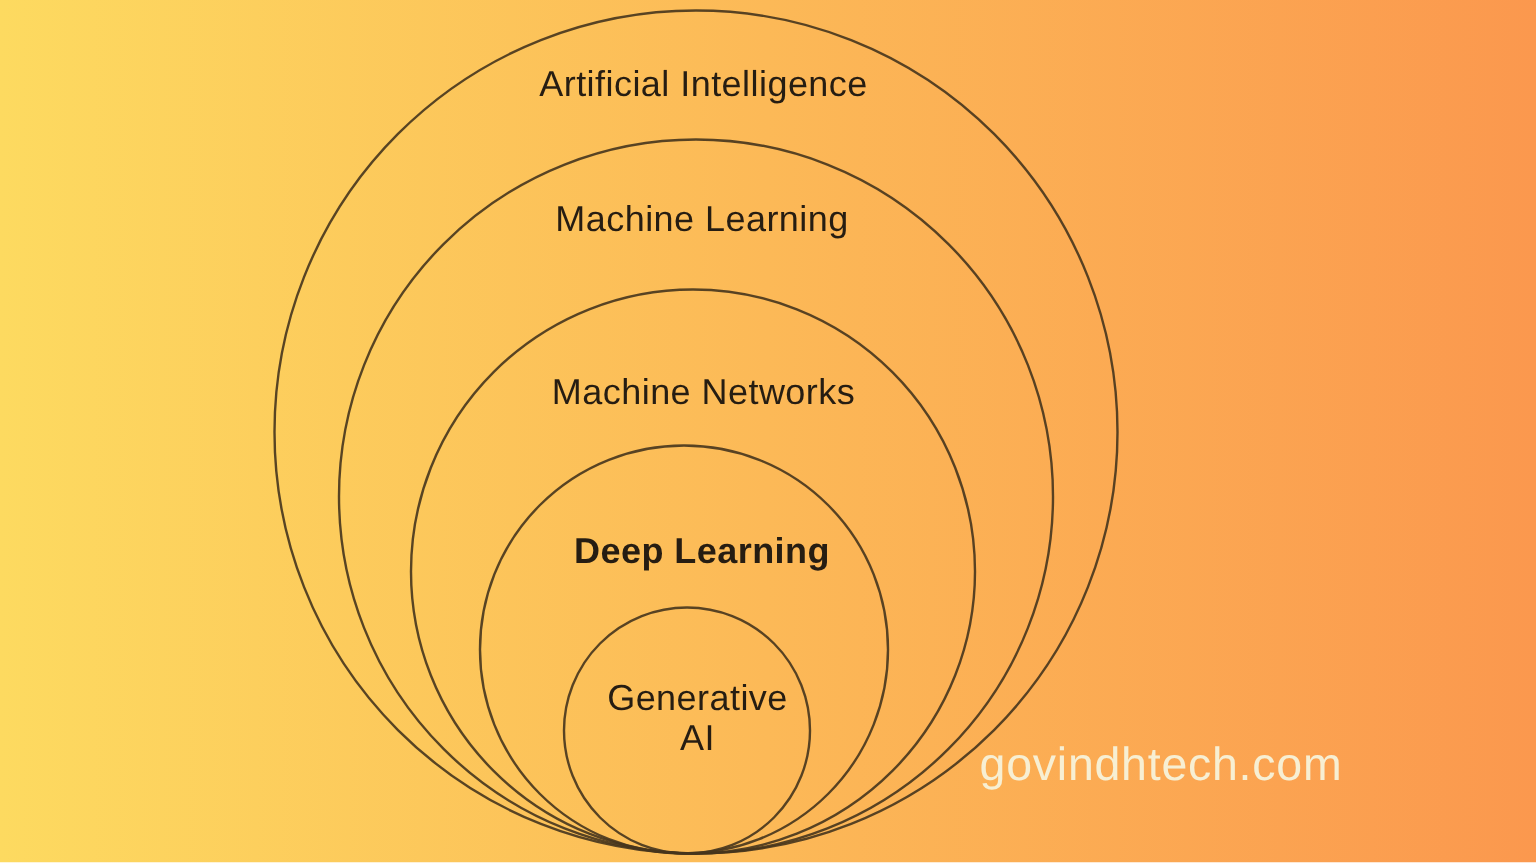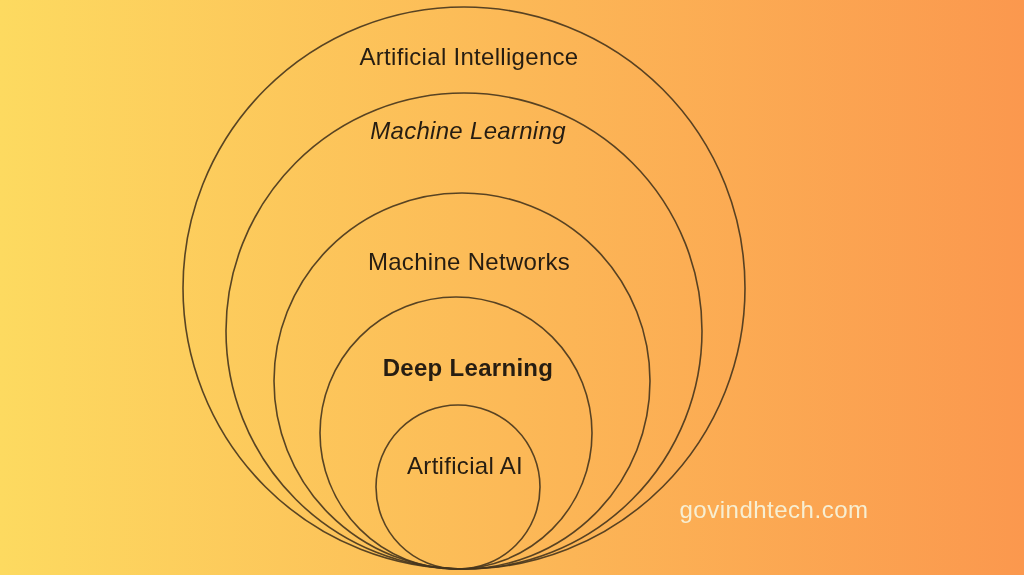--- a/index.html
+++ b/index.html
@@ -45,21 +45,21 @@
     user-select: none;
   }
   .layer-label.wrap {
     white-space: normal;
     width: 140px;
   }
   .watermark {
     position: absolute;
     transform: translateX(-50%);
     color: var(--watermark);
-    font-size: 24px;
+    font-size: 31px;
     line-height: 32px;
     letter-spacing: 0.5px;
     white-space: nowrap;
     user-select: none;
   }
 </style>
 </head>
 <body>
 
 <div class="canvas">
@@ -67,23 +67,23 @@
   <svg class="rings" viewBox="0 0 1024 575" aria-hidden="true">
     <circle cx="464" cy="288" r="281"></circle>
     <circle cx="464" cy="331" r="238"></circle>
     <circle cx="462" cy="381" r="188"></circle>
     <circle cx="456" cy="433" r="136"></circle>
     <circle cx="458" cy="487" r="82"></circle>
   </svg>
 
   <div class="layer-label" style="left:469px; top:43px;">Artificial Intelligence</div>
 
-  <div class="layer-label" style="left:468px; top:117px;font-style:italic;">Machine Learning</div>
+  <div class="layer-label" style="left:468px; top:133px;">Machine Learning</div>
 
   <div class="layer-label" style="left:469px; top:248px;">Machine Networks</div>
 
   <div class="layer-label" style="left:468px; top:354px;font-weight:bold;">Deep Learning</div>
 
-  <div class="layer-label wrap" style="left:465px; top:452px;">Artificial AI</div>
+  <div class="layer-label wrap" style="left:465px; top:452px;">Generative AI</div>
 
   <div class="watermark" style="left:774px; top:494px;">govindhtech.com</div>
 
 </div>
 
 </body></html>

